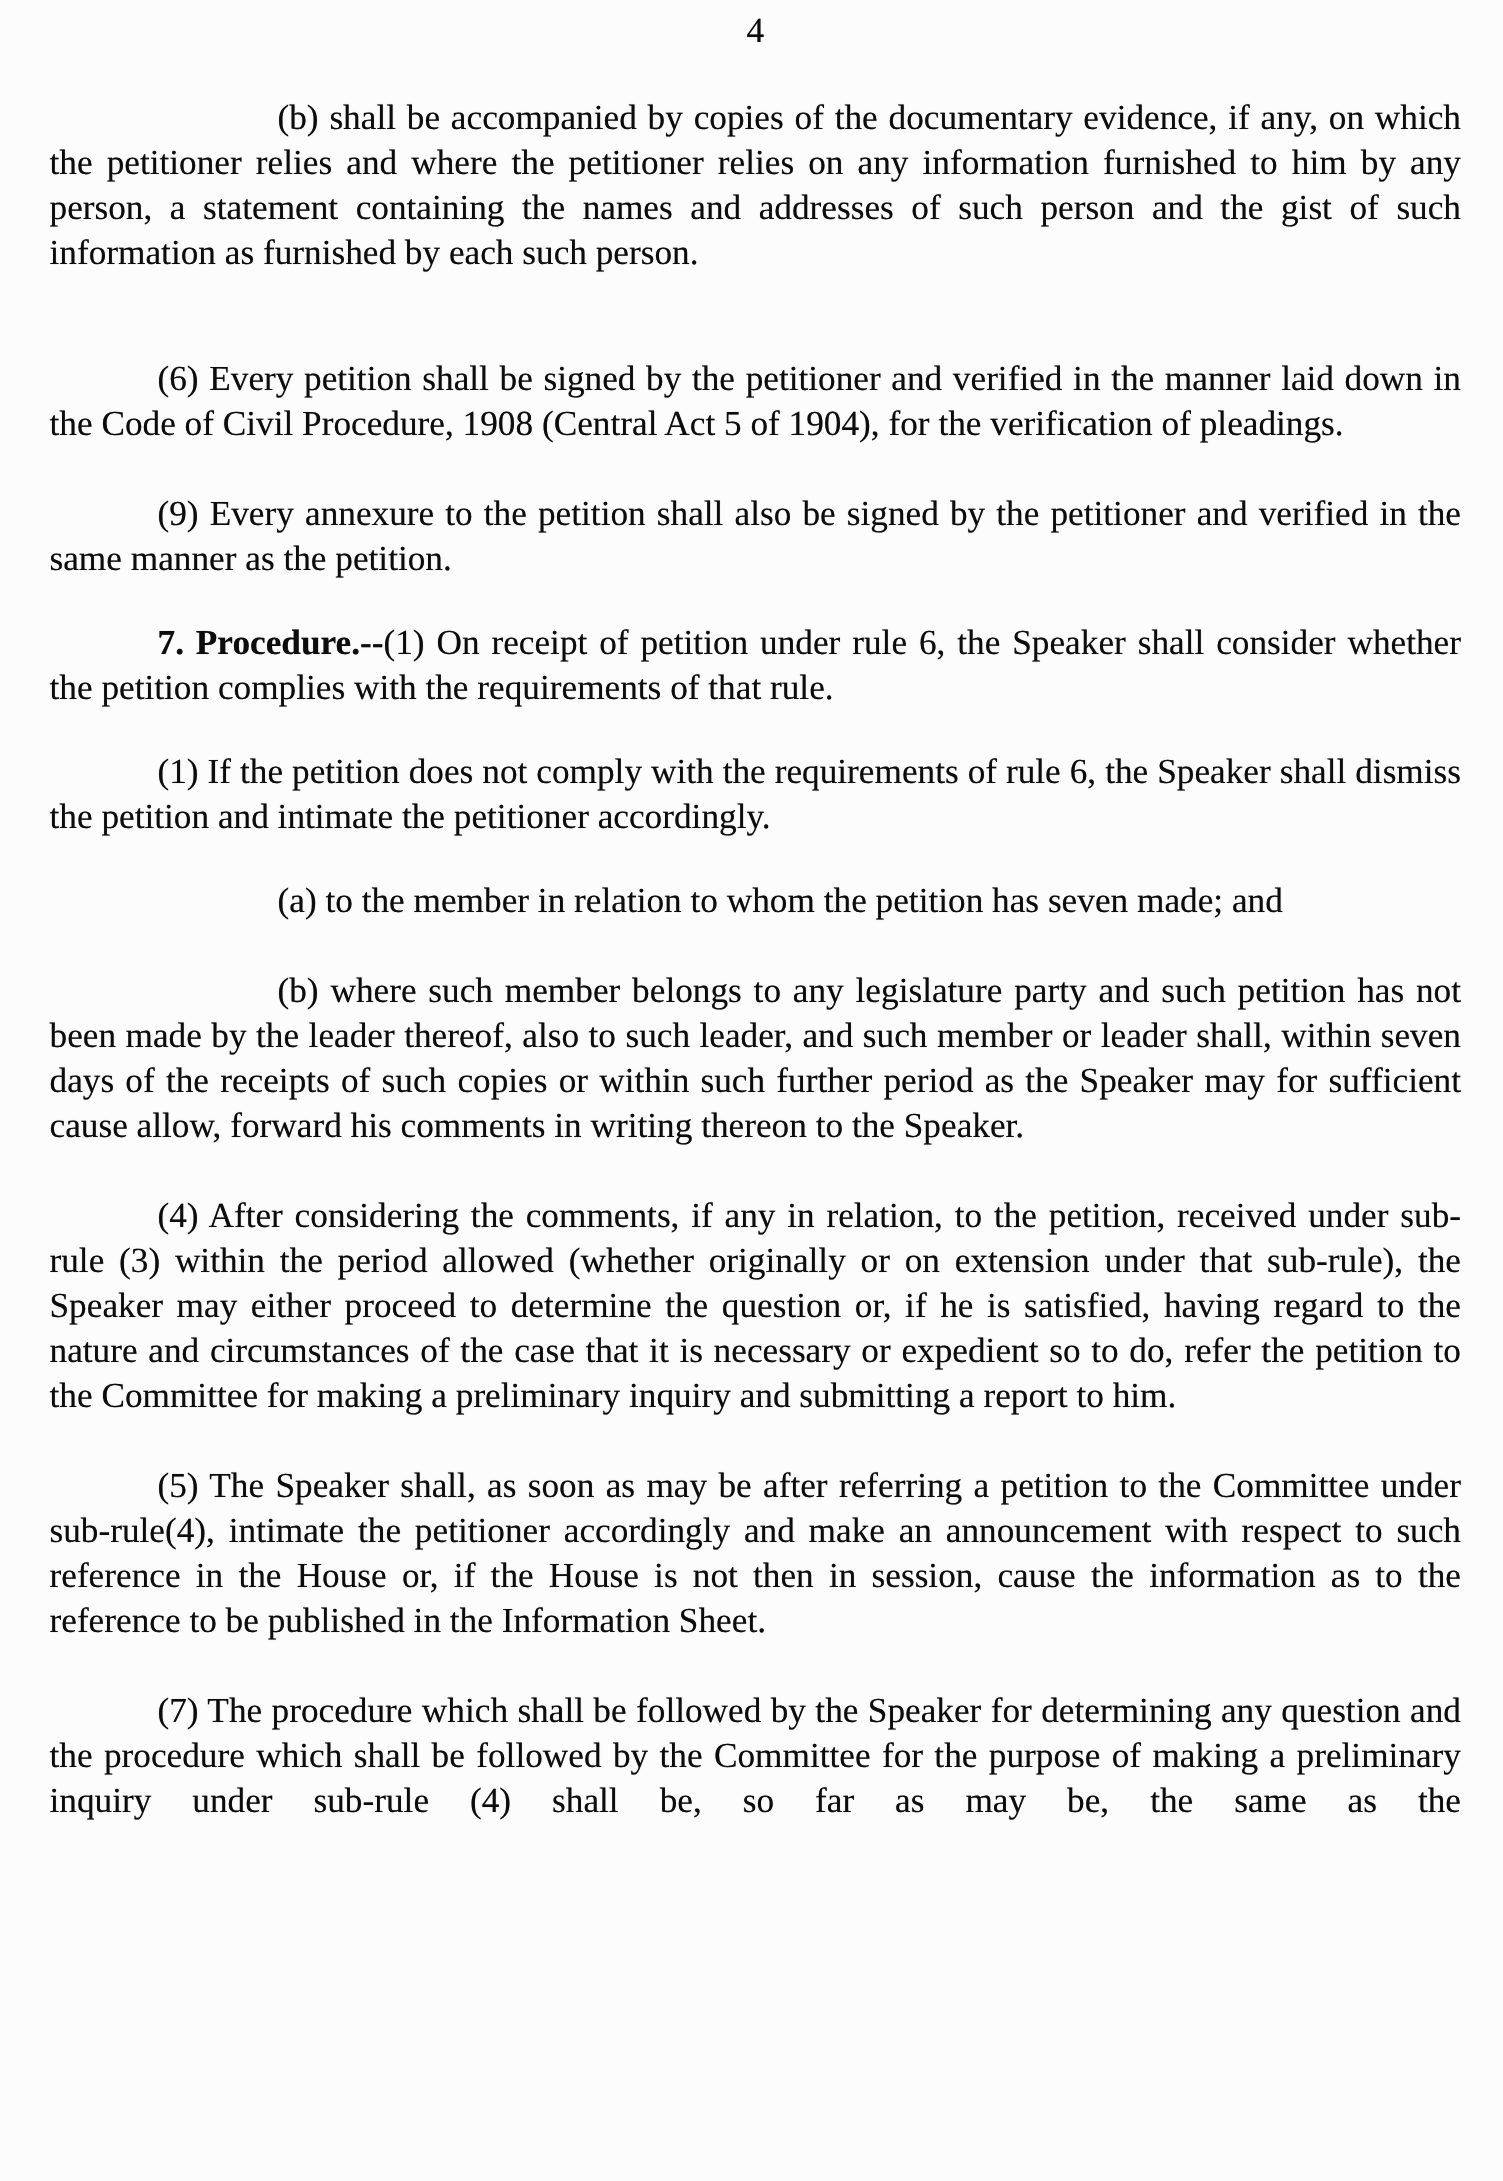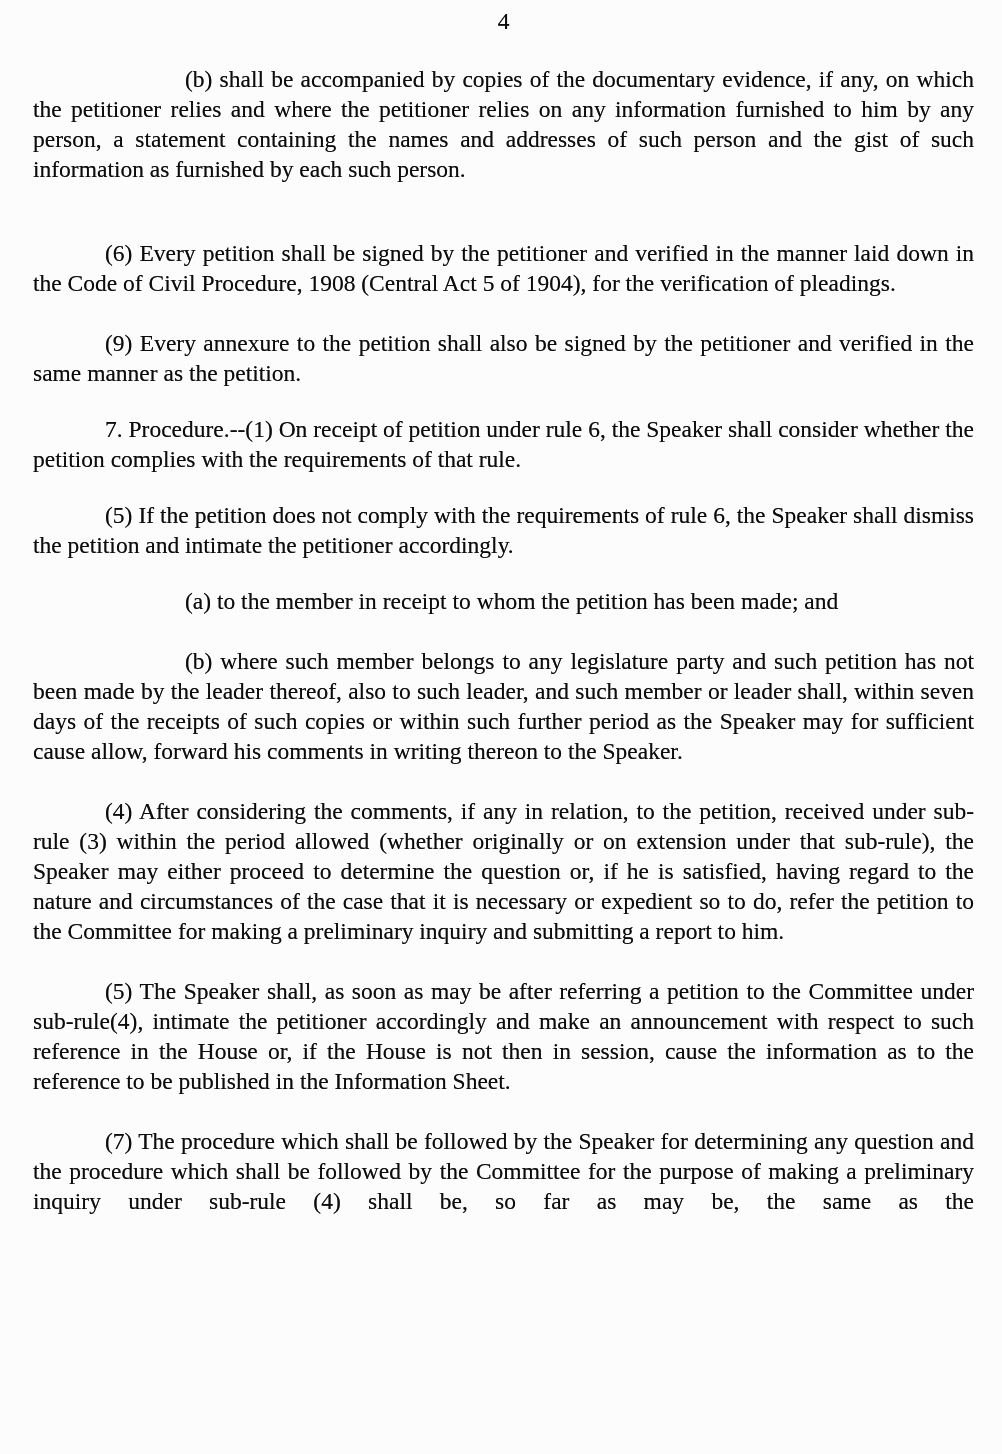--- a/index.html
+++ b/index.html
@@ -27,41 +27,41 @@
   }
   p.para, p.clause {
     margin: 0 0 26px 0;
     text-align: justify;
   }
   p.para { text-indent: 72px; }
   p.clause { text-indent: 152px; }
   p.gap-large { margin-bottom: 54px; }
   p.gap-mid { margin-bottom: 30px; }
   p.last-justified { text-align-last: justify; margin-bottom: 0; }
-  b.run-in { font-weight: normal; }
+  b.run-in { font-weight: bold; }
 </style>
 </head>
 <body>
 
 <div class="page">
 
   <div class="page-number">4</div>
 
   <p class="clause gap-large">(b) shall be accompanied by copies of the documentary evidence, if any, on which the petitioner relies and where the petitioner relies on any information furnished to him by any person, a statement containing the names and addresses of such person and the gist of such information as furnished by each such person.</p>
 
   <p class="para gap-mid">(6) Every petition shall be signed by the petitioner and verified in the manner laid down in the Code of Civil Procedure, 1908 (Central Act 5 of 1904), for the verification of pleadings.</p>
 
   <p class="para">(9) Every annexure to the petition shall also be signed by the petitioner and verified in the same manner as the petition.</p>
 
   <p class="para"><b class="run-in">7. Procedure.--</b><span>(1) On receipt of  petition under rule 6, the Speaker shall consider whether the petition complies with the requirements of that rule.</span></p>
 
-  <p class="para">(5) If the petition does not comply with the requirements of rule 6, the Speaker shall dismiss the petition and intimate the petitioner accordingly.</p>
+  <p class="para">(1) If the petition does not comply with the requirements of rule 6, the Speaker shall dismiss the petition and intimate the petitioner accordingly.</p>
 
 
-  <p class="clause gap-mid">(a) to the member in receipt to whom the petition has been made; and</p>
+  <p class="clause gap-mid">(a) to the member in relation to whom the petition has seven made; and</p>
 
   <p class="clause gap-mid">(b) where such member belongs to any legislature party and such petition has not been made by the leader thereof, also to such leader, and such member or leader shall, within seven days of the receipts of such copies or within such further period as the Speaker may for sufficient cause allow, forward his comments in writing thereon to the Speaker.</p>
 
   <p class="para gap-mid">(4) After considering the comments, if any in relation, to the petition, received under sub-rule (3) within the period allowed (whether originally or on extension under that sub-rule), the Speaker may either proceed to determine the question or, if he is satisfied, having regard to the nature and circumstances of the case that it is necessary or expedient so to do, refer the petition to the Committee for making a preliminary inquiry and submitting a report to him.</p>
 
   <p class="para gap-mid">(5) The Speaker shall, as soon as may be after referring a petition to the Committee under sub-rule(4), intimate the petitioner accordingly and make an announcement with respect to such reference in the House or, if the House is not then in session, cause the information as to the reference to be published in the Information Sheet.</p>
 
 
   <p class="para last-justified">(7) The procedure which shall be followed by the Speaker for determining any question and the procedure which shall be followed by the Committee for the purpose of making a preliminary inquiry under sub-rule (4) shall be, so far as may be, the same as the</p>
 

